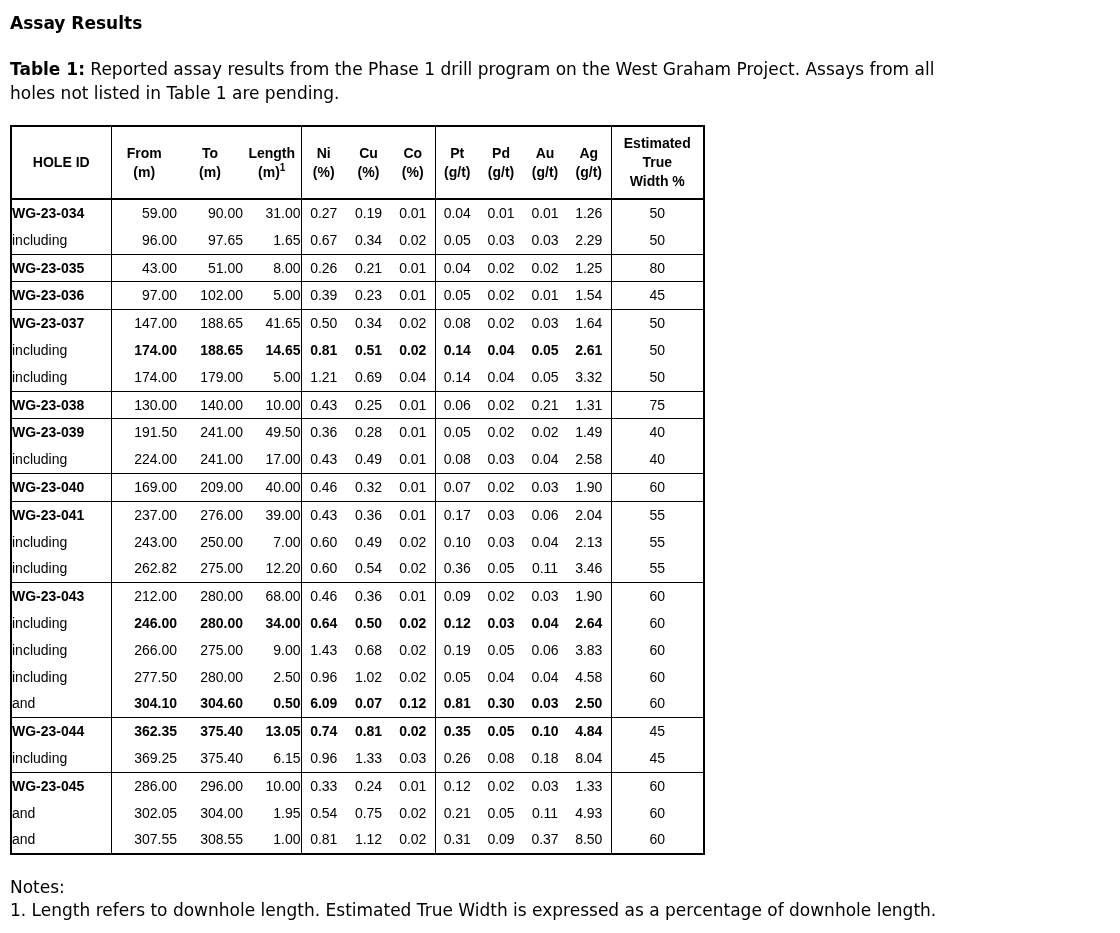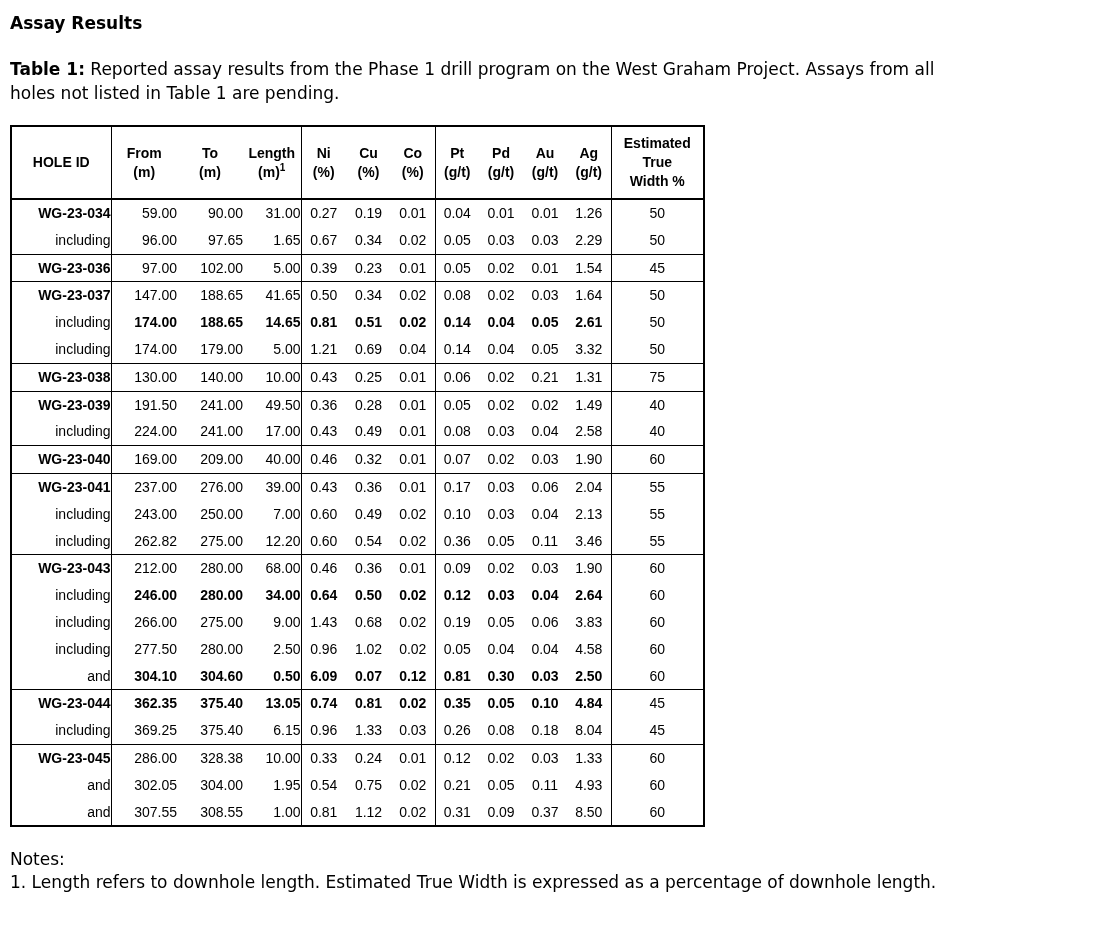--- a/index.html
+++ b/index.html
@@ -54,21 +54,21 @@
     line-height: 19px;
   }
   thead th sup { font-size: 10px; line-height: 0; }
   tbody td {
     height: 26.8px;
     vertical-align: middle;
     line-height: 26.8px;
   }
   tr.group-start td { border-top: 1.5px solid #000; }
   .b-left { border-left: 1.5px solid #000; }
-  .c-label { text-align: right; padding-right: 4px; }
+  .c-label { text-align: left; padding-right: 4px; }
   .c-label.hole { font-weight: bold; }
   .c-num { text-align: right; padding-right: 9px; }
   .c-pct, .c-gt, .c-width { text-align: center; }
   tr.bold-data td.c-num,
   tr.bold-data td.c-pct,
   tr.bold-data td.c-gt { font-weight: bold; }
 
   .notes-heading {
     margin: 21px 0 0 0;
     font-size: 17px;
@@ -178,20 +178,34 @@
           <td class="c-pct b-left">0.67</td>
           <td class="c-pct">0.34</td>
           <td class="c-pct">0.02</td>
           <td class="c-gt b-left">0.05</td>
           <td class="c-gt">0.03</td>
           <td class="c-gt">0.03</td>
           <td class="c-gt">2.29</td>
           <td class="c-width b-left">50</td>
         </tr>
         <tr class="group-start">
+          <td class="c-label hole">WG-23-035</td>
+          <td class="c-num b-left">43.00</td>
+          <td class="c-num">51.00</td>
+          <td class="c-num">8.00</td>
+          <td class="c-pct b-left">0.26</td>
+          <td class="c-pct">0.21</td>
+          <td class="c-pct">0.01</td>
+          <td class="c-gt b-left">0.04</td>
+          <td class="c-gt">0.02</td>
+          <td class="c-gt">0.02</td>
+          <td class="c-gt">1.25</td>
+          <td class="c-width b-left">80</td>
+        </tr>
+        <tr class="group-start">
           <td class="c-label hole">WG-23-036</td>
           <td class="c-num b-left">97.00</td>
           <td class="c-num">102.00</td>
           <td class="c-num">5.00</td>
           <td class="c-pct b-left">0.39</td>
           <td class="c-pct">0.23</td>
           <td class="c-pct">0.01</td>
           <td class="c-gt b-left">0.05</td>
           <td class="c-gt">0.02</td>
           <td class="c-gt">0.01</td>
@@ -432,21 +446,21 @@
           <td class="c-pct">0.03</td>
           <td class="c-gt b-left">0.26</td>
           <td class="c-gt">0.08</td>
           <td class="c-gt">0.18</td>
           <td class="c-gt">8.04</td>
           <td class="c-width b-left">45</td>
         </tr>
         <tr class="group-start">
           <td class="c-label hole">WG-23-045</td>
           <td class="c-num b-left">286.00</td>
-          <td class="c-num">328.38</td>
+          <td class="c-num">296.00</td>
           <td class="c-num">10.00</td>
           <td class="c-pct b-left">0.33</td>
           <td class="c-pct">0.24</td>
           <td class="c-pct">0.01</td>
           <td class="c-gt b-left">0.12</td>
           <td class="c-gt">0.02</td>
           <td class="c-gt">0.03</td>
           <td class="c-gt">1.33</td>
           <td class="c-width b-left">60</td>
         </tr>

